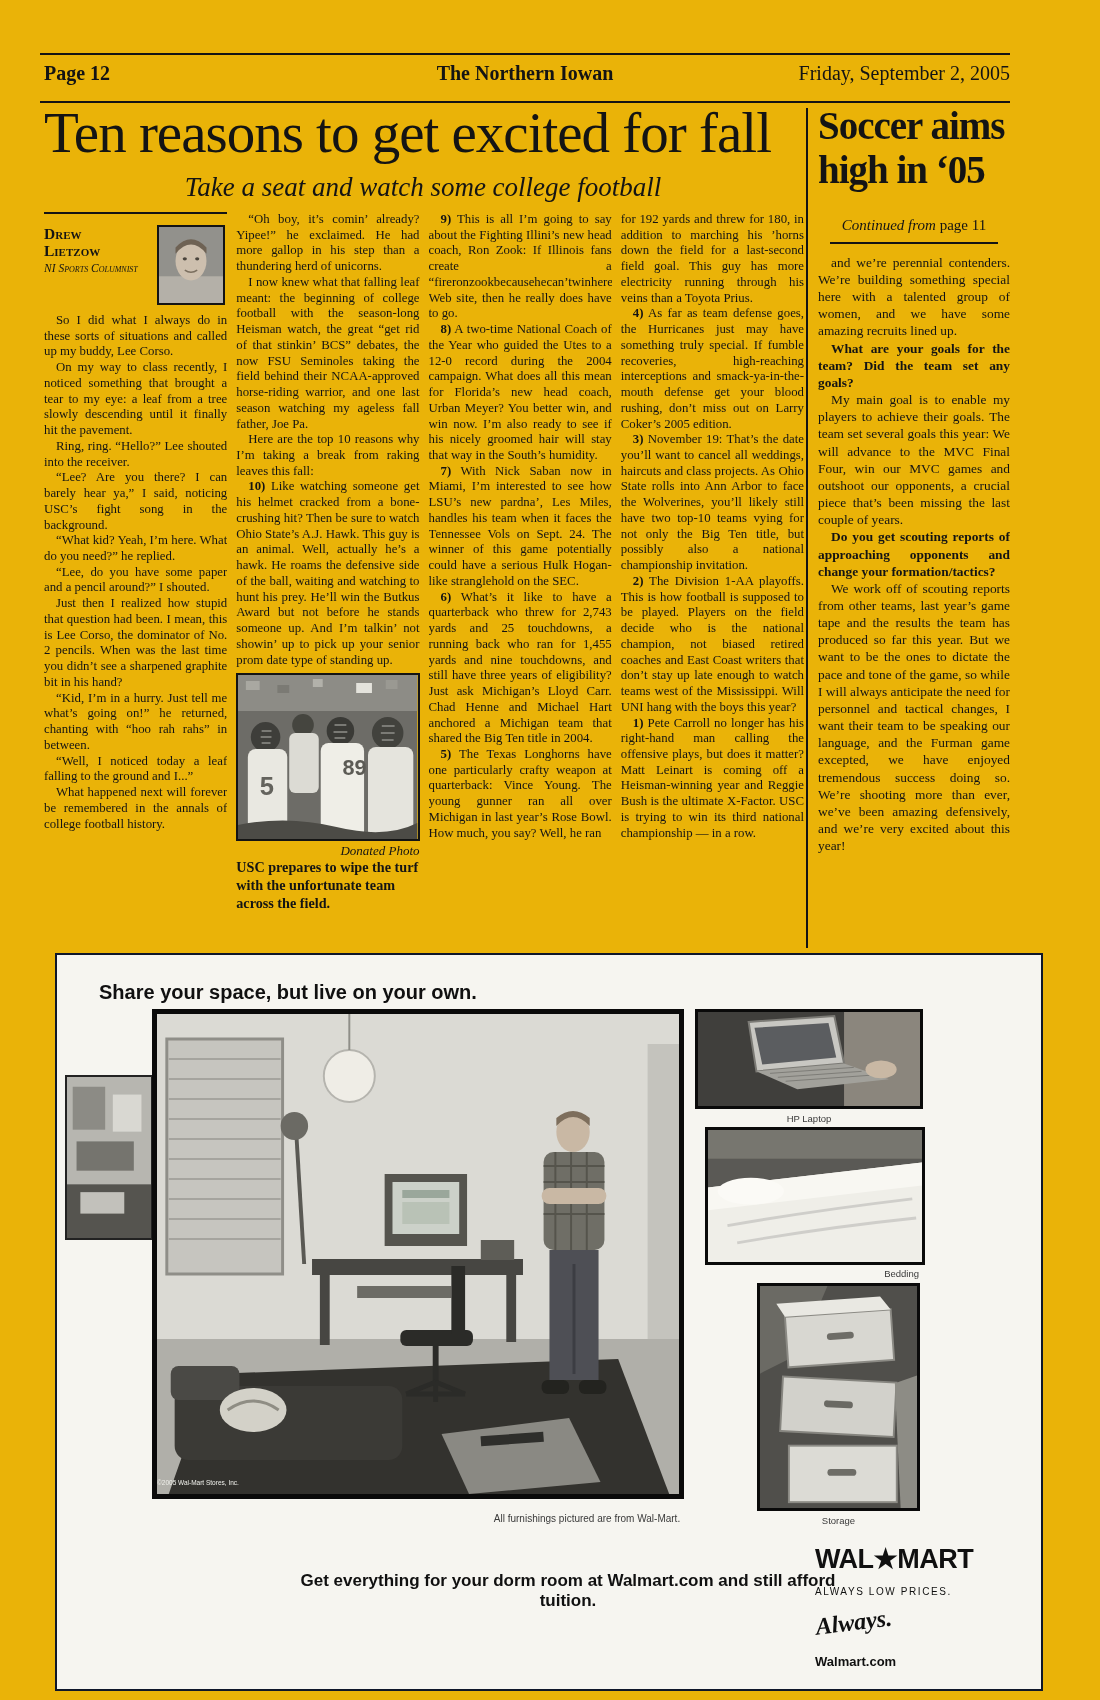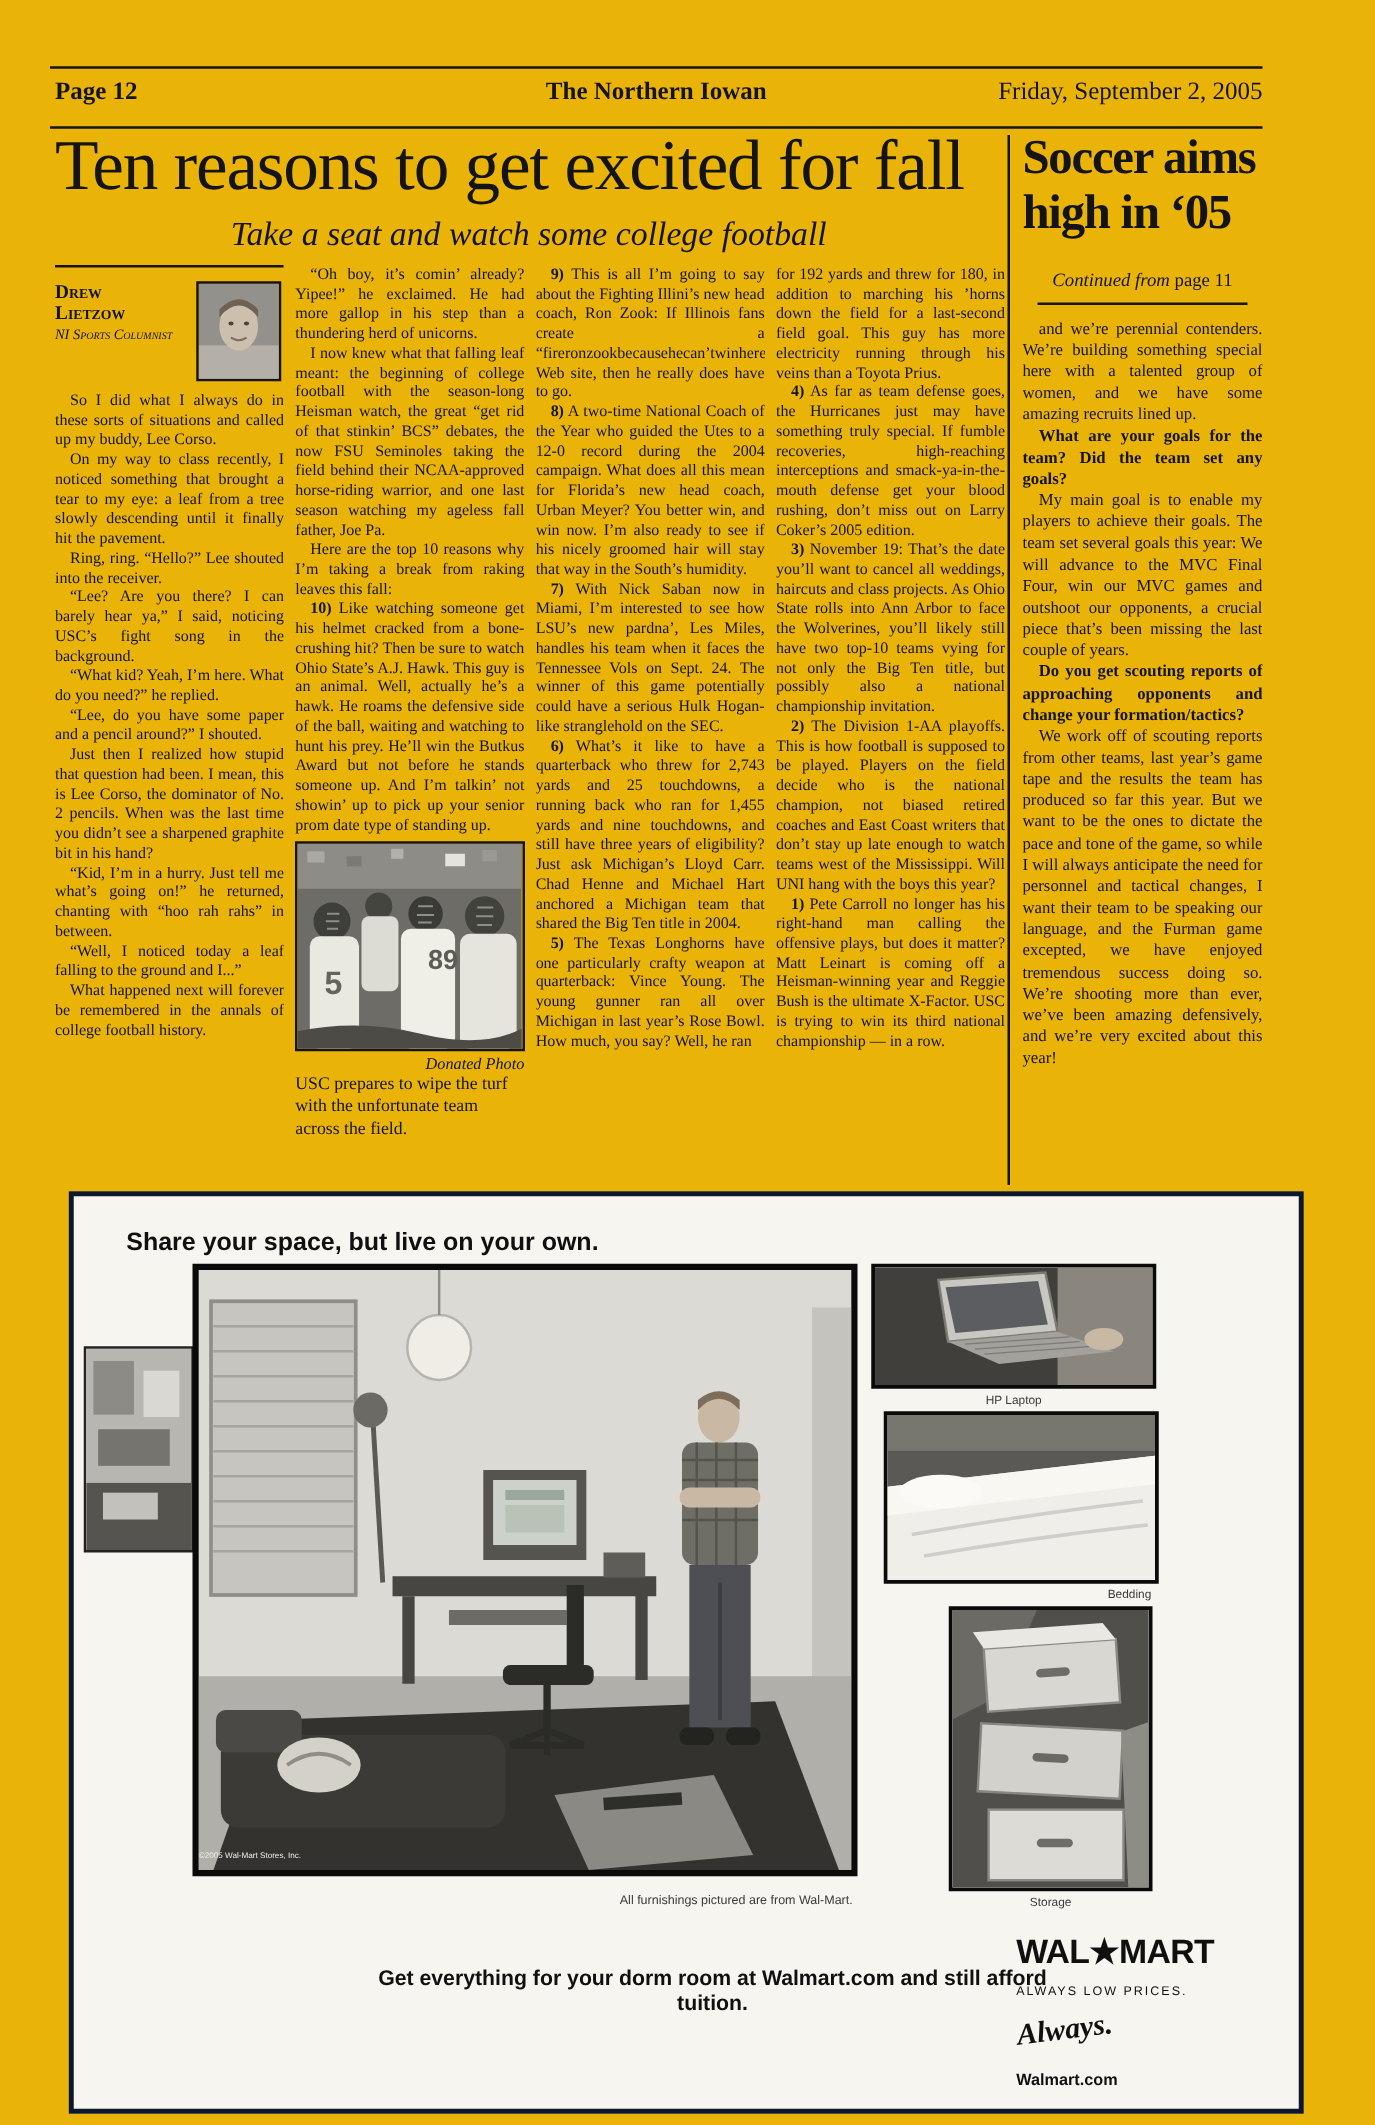--- a/index.html
+++ b/index.html
@@ -28,23 +28,23 @@
   .col p{margin:0;text-indent:12px;}
   .col p b.num{font-weight:bold;}
   
   .byline{border-top:2px solid #141414;padding-top:11px;margin-bottom:8px;display:flex;gap:19px;}
   .by-name{font-weight:bold;font-size:15.5px;font-variant:small-caps;line-height:1.1;width:86px;}
   .by-title{font-style:italic;font-variant:small-caps;font-size:11.5px;line-height:1.15;margin-top:3px;}
   .by-photo{width:64px;height:76px;border:2px solid #141414;flex:0 0 auto;}
   
   .team-photo{width:100%;height:168px;border:2px solid #141414;box-sizing:border-box;margin-top:5px;display:block;}
   .credit{font-style:italic;font-size:13px;text-align:right;margin:2px 0 0 0 !important;text-indent:0 !important;}
-  .capt{font-weight:normal;font-size:14.2px;line-height:1.25;text-indent:0 !important;text-align:left !important;}
-  
-  .ad{position:absolute;left:55px;top:953px;width:988px;height:738px;border:4px solid #0f172a;
+  .capt{font-weight:bold;font-size:14.2px;line-height:1.25;text-indent:0 !important;text-align:left !important;}
+  
+  .ad{position:absolute;left:55px;top:953px;width:988px;height:738px;border:2px solid #0f172a;
       box-sizing:border-box;font-family:"Liberation Sans",sans-serif;background:#f6f5f0;}
   .ad-head{position:absolute;left:42px;top:26px;font-size:20px;font-weight:bold;color:#101010;}
   .ph{position:absolute;box-sizing:border-box;}
   .ph-main{left:95px;top:54px;width:532px;height:490px;border:5px solid #0a0a0a;}
   .ph-sliver{left:8px;top:120px;width:88px;height:165px;border:2px solid #222;}
   .ph-laptop{left:638px;top:54px;width:228px;height:100px;border:3px solid #0a0a0a;}
   .ph-bed{left:648px;top:172px;width:220px;height:138px;border:3px solid #0a0a0a;}
   .ph-store{left:700px;top:328px;width:163px;height:228px;border:3px solid #0a0a0a;}
   .ph svg{display:block;width:100%;height:100%;}
   .lbl{position:absolute;font-size:9.5px;color:#3a3a3a;}

